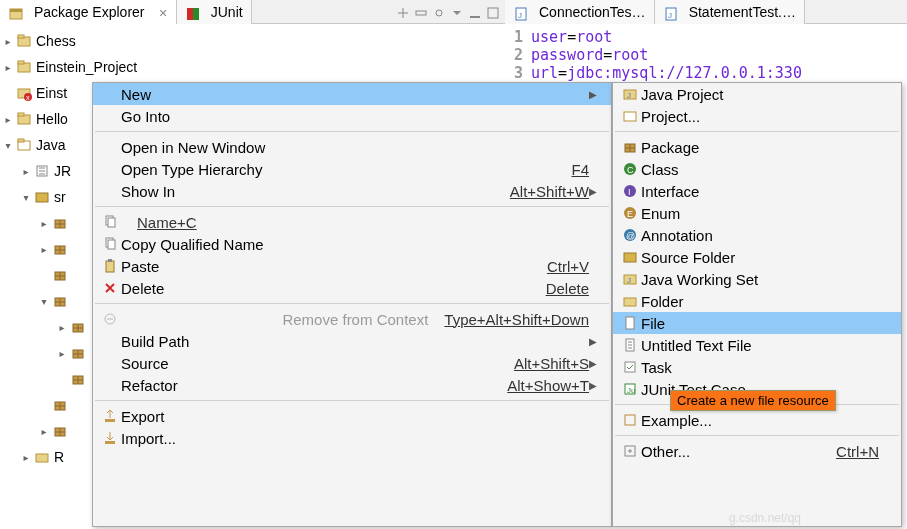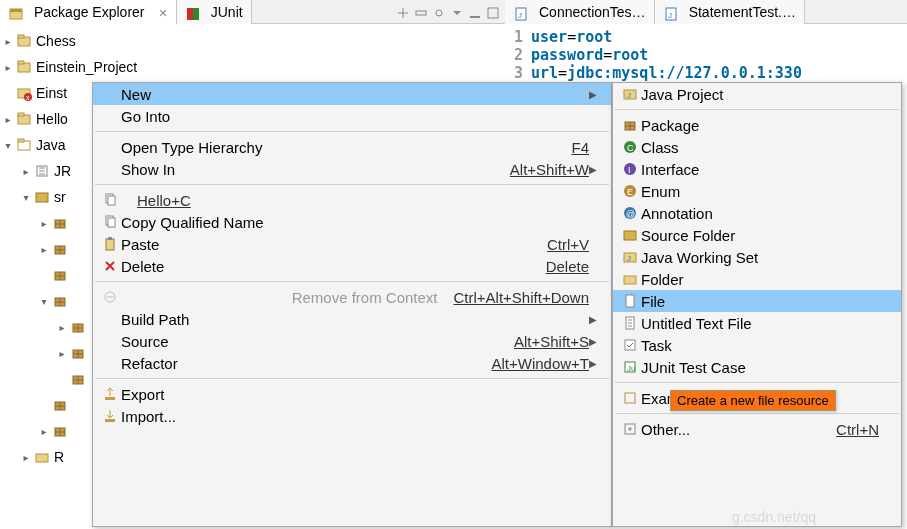--- a/index.html
+++ b/index.html
@@ -45,21 +45,21 @@
   .indent1{padding-left:18px;} .indent2{padding-left:36px;} .indent3{padding-left:54px;}
   
   .editor {
     position:absolute; left:505px; top:24px; right:0; bottom:0;
     background:#fff;
     font-family: Consolas, monospace; font-size:15px;
     padding:4px 0;
   }
   .code-line{display:flex;}
   .lineno{width:26px; text-align:right; color:#999; font-weight:bold; padding-right:8px;}
-  .kw{color:#0369a1; font-weight:bold;} .eq{color:#000;}
+  .kw{color:#6d28d9; font-weight:normal;} .eq{color:#000;}
   
   .ctx-menu {
     position:absolute;
     background:#f4f4f4;
     border:1px solid #a7a7a7;
     box-shadow:2px 2px 6px rgba(0,0,0,.25);
     font-size:15px;
   }
   .ctx-menu.primary{ left:92px; top:82px; width:520px; height:445px;}
   .ctx-menu.secondary{ left:612px; top:82px; width:290px; height:445px;}
@@ -72,21 +72,21 @@
   .mi .arrow{ width:12px; color:#555; font-size:10px;}
   .sep{ height:1px; background:#d0d0d0; margin:4px 2px;}
   
   .tooltip{
     position:absolute; left:670px; top:390px;
     background:#f97316; border:1px solid #9a9a66;
     padding:2px 6px; font-size:13px; white-space:nowrap;
     box-shadow:1px 1px 3px rgba(0,0,0,.2);
   }
   
-  .wm{ position:absolute; bottom:4px; right:91px; color:#d8d8d8; font-size:14px;}
+  .wm{ position:absolute; bottom:4px; right:106px; color:#d8d8d8; font-size:12px;}
   
   svg.ic16{width:16px;height:16px;}
 </style>
 </head>
 <body>
 
 <div class="tabstrip left">
   <div class="tab active">
     <span class="mini-icon">
       <svg class="ic16" viewBox="0 0 16 16">
@@ -341,39 +341,45 @@
     </div>
     <div class="mi">
       <span class="ic"></span>
       <span class="lbl">Go Into</span>
       <span class="accel"></span>
       <span class="arrow"></span>
     </div>
     <div class="sep"></div>
     <div class="mi">
       <span class="ic"></span>
+      <span class="lbl">Open in New Window</span>
+      <span class="accel"></span>
+      <span class="arrow"></span>
+    </div>
+    <div class="mi">
+      <span class="ic"></span>
       <span class="lbl">Open Type Hierarchy</span>
       <span class="accel">F4</span>
       <span class="arrow"></span>
     </div>
     <div class="mi">
       <span class="ic"></span>
       <span class="lbl">Show In</span>
       <span class="accel">Alt+Shift+W</span>
       <span class="arrow">▶</span>
     </div>
     <div class="sep"></div>
     <div class="mi">
       <span class="ic">
         <svg class="ic16" viewBox="0 0 16 16">
           <rect x="4" y="2" width="7" height="9" fill="#fff" stroke="#888"></rect>
           <rect x="6" y="4" width="7" height="9" fill="#fff" stroke="#888"></rect>
         </svg>
       </span>
-      <span class="accel">Hello+C</span>
+      <span class="accel">Name+C</span>
       <span class="arrow"></span>
     </div>
     <div class="mi">
       <span class="ic">
         <svg class="ic16" viewBox="0 0 16 16">
           <rect x="4" y="2" width="7" height="9" fill="#fff" stroke="#888"></rect>
           <rect x="6" y="4" width="7" height="9" fill="#fff" stroke="#888"></rect>
         </svg>
       </span>
       <span class="lbl">Copy Qualified Name</span>
@@ -403,39 +409,39 @@
     </div>
     <div class="sep"></div>
     <div class="mi disabled">
       <span class="ic">
         <svg class="ic16" viewBox="0 0 16 16">
           <circle cx="8" cy="8" r="5" fill="none" stroke="#bbb"></circle>
           <path d="M5 8h6" stroke="#bbb"></path>
         </svg>
       </span>
       <span class="lbl">Remove from Context</span>
-      <span class="accel">Ctrl+Alt+Shift+Down</span>
+      <span class="accel">Type+Alt+Shift+Down</span>
       <span class="arrow"></span>
     </div>
     <div class="mi">
       <span class="ic"></span>
       <span class="lbl">Build Path</span>
       <span class="accel"></span>
       <span class="arrow">▶</span>
     </div>
     <div class="mi">
       <span class="ic"></span>
       <span class="lbl">Source</span>
       <span class="accel">Alt+Shift+S</span>
       <span class="arrow">▶</span>
     </div>
     <div class="mi">
       <span class="ic"></span>
       <span class="lbl">Refactor</span>
-      <span class="accel">Alt+Window+T</span>
+      <span class="accel">Alt+Show+T</span>
       <span class="arrow">▶</span>
     </div>
     <div class="sep"></div>
     <div class="mi">
       <span class="ic">
         <svg class="ic16" viewBox="0 0 16 16">
           <path d="M8 10V2m-3 3l3-3 3 3" stroke="#c79a4a" fill="none"></path>
           <rect x="3" y="11" width="10" height="3" fill="#c79a4a"></rect>
         </svg>
       </span>
@@ -461,20 +467,30 @@
       <span class="ic">
         <svg class="ic16" viewBox="0 0 16 16">
           <rect x="2" y="4" width="12" height="9" fill="#e7d28a" stroke="#b7933a"></rect>
           <text x="5" y="12" font-size="8" fill="#4a7ab8">J</text>
         </svg>
       </span>
       <span class="lbl">Java Project</span>
       <span class="accel"></span>
       <span class="arrow"></span>
     </div>
+    <div class="mi">
+      <span class="ic">
+        <svg class="ic16" viewBox="0 0 16 16">
+          <rect x="2" y="4" width="12" height="9" fill="#fff" stroke="#b7933a"></rect>
+        </svg>
+      </span>
+      <span class="lbl">Project...</span>
+      <span class="accel"></span>
+      <span class="arrow"></span>
+    </div>
     <div class="sep"></div>
     <div class="mi">
       <span class="ic">
         <svg class="ic16" viewBox="0 0 16 16">
           <rect x="3" y="5" width="10" height="8" fill="#c79a4a" stroke="#8a6a2a"></rect>
           <path d="M8 5v8M3 9h10" stroke="#8a6a2a"></path>
         </svg>
       </span>
       <span class="lbl">Package</span>
       <span class="accel"></span>

